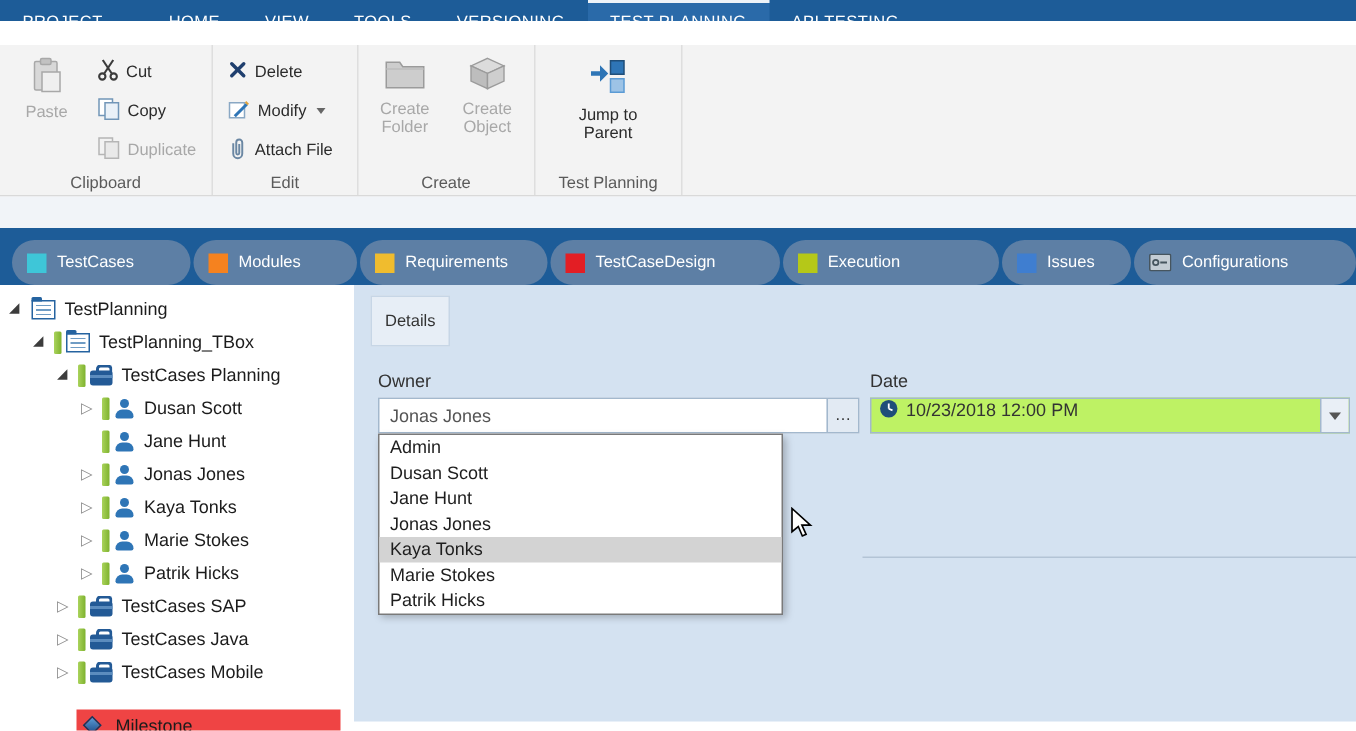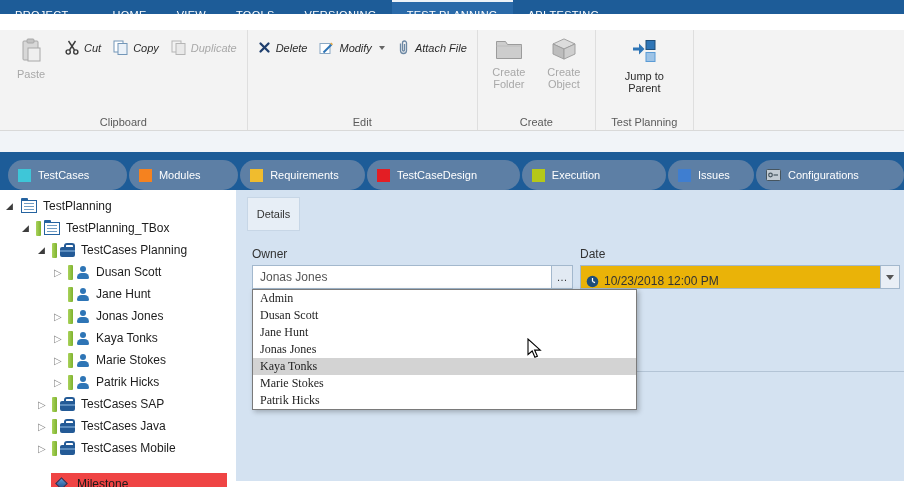--- a/index.html
+++ b/index.html
@@ -11,21 +11,21 @@
   .menu-item { color:#fff; font-size:11px; padding:0 15px; line-height:30px; letter-spacing:.3px; cursor:default; }
   .menu-item.first { margin-right:14px; }
   .menu-item.active { background:#2a6aa9; box-shadow:inset 0 2px 0 #eef3f8; }
 
   
   .ribbon { position:absolute; top:30px; left:0; right:0; height:101px; background:#f3f3f3; border-bottom:1px solid #d9d9d9; display:flex; }
   .rgroup { position:relative; border-right:1px solid #dedede; padding:4px 6px 16px; display:flex; gap:5px; }
   .rgroup-label { position:absolute; bottom:2px; left:0; right:0; text-align:center; font-size:11px; color:#5a5a5a; }
   .bigbtn { width:50px; display:flex; flex-direction:column; align-items:center; padding-top:4px; gap:3px; font-size:11px; color:#2b2b2b; text-align:center; line-height:1.15; }
   .bigbtn.disabled { color:#a8a8a8; }
-  .smallcol { display:flex; gap:4px; padding-top:3px;font-style:italic; }
+  .smallcol { display:flex; flex-direction:column; gap:4px; padding-top:3px; }
   .smallbtn { display:flex; align-items:center; gap:5px; height:22px; padding:0 4px; font-size:11px; color:#2b2b2b; }
   .smallbtn.disabled { color:#a8a8a8; }
   .chev-sm { width:0; height:0; border-left:3.5px solid transparent; border-right:3.5px solid transparent; border-top:4px solid #666; margin-left:2px; }
 
   
   .substrip { position:absolute; top:131px; left:0; right:0; height:21px; background:#f1f4f8; }
 
   
   .modulebar { position:absolute; top:152px; left:0; right:0; height:38px; background:#1d5c98; display:flex; align-items:flex-end; padding-left:8px; gap:2px; }
   .mtab { height:30px; background:#5d7fa5; color:#fff; font-size:11px; display:flex; align-items:center; gap:7px; padding:0 10px;border-radius:15px; }
@@ -54,24 +54,24 @@
 
   
   .detailpanel { position:absolute; top:190px; left:236px; width:668px; height:291px; background:#d4e2f1;padding-left:40px; }
   .details-tab { position:absolute; left:11px; top:7px; width:53px; height:34px; background:#e7eef6; border:1px solid #c7d6e6; font-size:11px; color:#333; display:flex; align-items:center; justify-content:center; }
   .field-label { position:absolute; font-size:12px; color:#333; }
   .owner-label { left:16px; top:57px; }
   .date-label { left:344px; top:57px; }
   .combo { position:absolute; left:16px; top:75px; width:321px; height:24px; background:#fff; border:1px solid #a3b8cd; display:flex; align-items:stretch; }
   .combo-text { flex:1; padding-left:7px; font-size:12px; color:#555; line-height:22px; }
   .combo-ellipsis { width:21px; border-left:1px solid #a3b8cd; background:#e2eaf3; display:flex; align-items:center; justify-content:center; color:#333; font-size:11px; }
-  .dropdown { position:absolute; left:16px; top:99px; width:385px; background:#fff; border:1px solid #7a7a7a; box-shadow:2px 2px 5px rgba(0,0,0,.25); z-index:5;font-family:Liberation Serif, serif; }
+  .dropdown { position:absolute; left:16px; top:99px; width:270px; background:#fff; border:1px solid #7a7a7a; box-shadow:2px 2px 5px rgba(0,0,0,.25); z-index:5; }
   .dd-item { height:17px; line-height:17px; padding-left:7px; font-size:12px; color:#1e1e1e; white-space:nowrap; }
   .dd-item.hover { background:#d3d3d3; }
-  .datefield { position:absolute; left:344px; top:75px; width:320px; height:24px; background:#eab308; border:1px solid #a3b8cd; display:flex; align-items:flex-end; }
+  .datefield { position:absolute; left:344px; top:75px; width:320px; height:24px; background:#bef264; border:1px solid #a3b8cd; display:flex; align-items:flex-start; }
   .date-clock { margin:0 5px 0 5px; display:flex; }
   .date-text { flex:1; font-size:12px; color:#333; }
   .date-dd { width:19px; align-self:stretch; border-left:1px solid #a3b8cd; background:#e9eff6; display:flex; align-items:center; justify-content:center; }
   .chev-down { width:0; height:0; border-left:4px solid transparent; border-right:4px solid transparent; border-top:5px solid #555; }
   .divider { position:absolute; left:339px; top:181px; right:0; height:1px; background:#b3c4d6; }
 
   .cursor { position:absolute; left:527px; top:338px; z-index:9; }
 </style>
 </head>
 <body>

